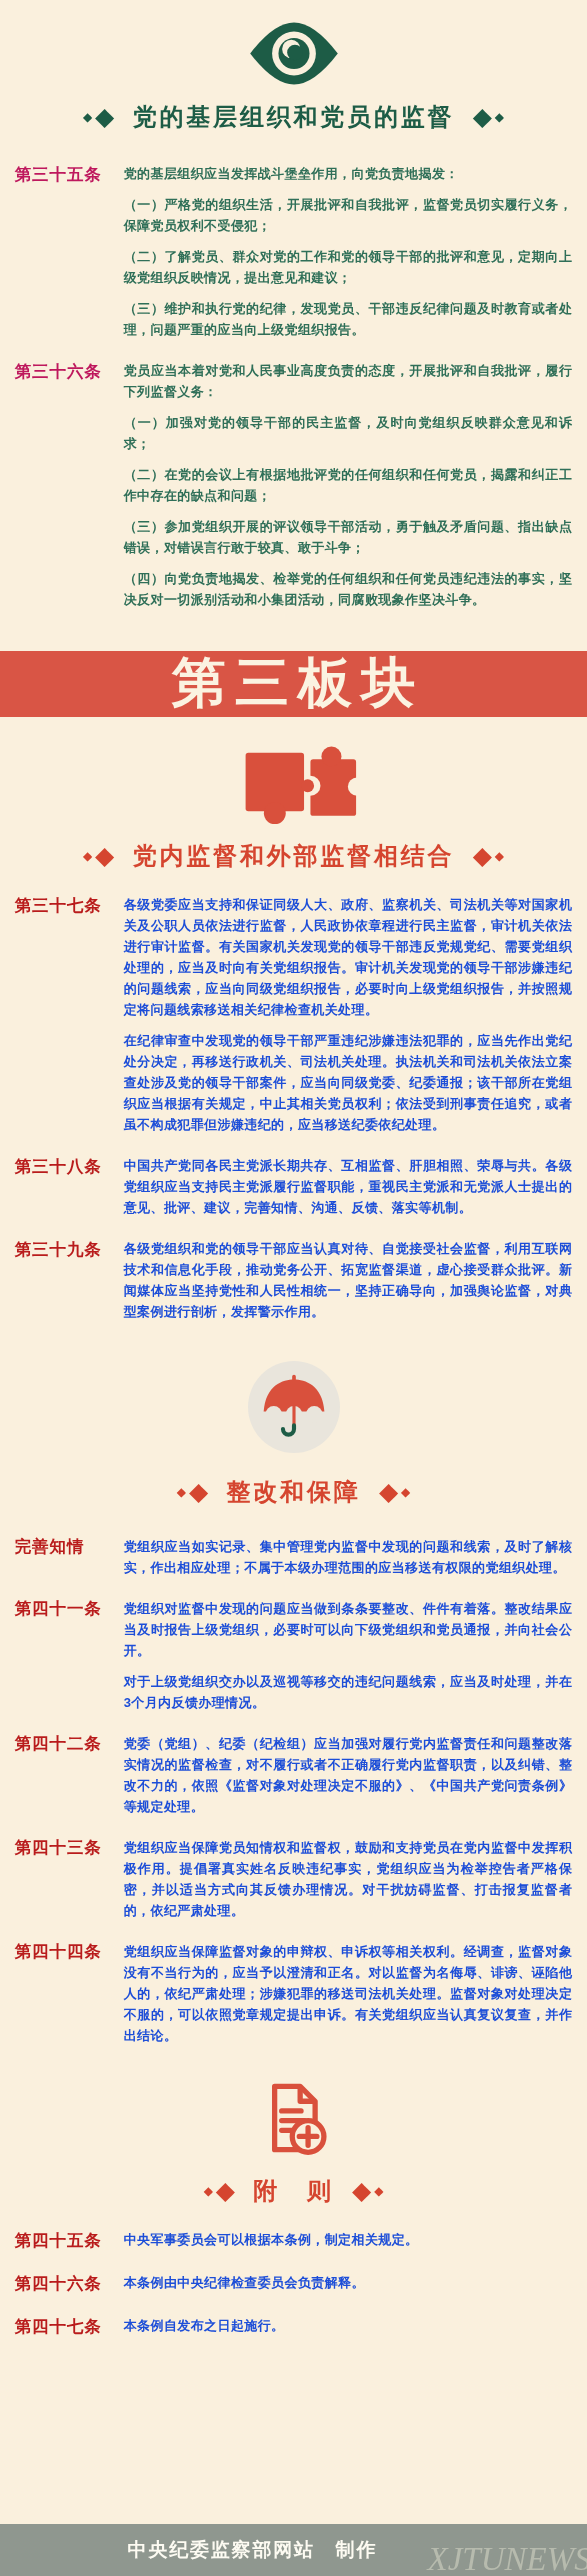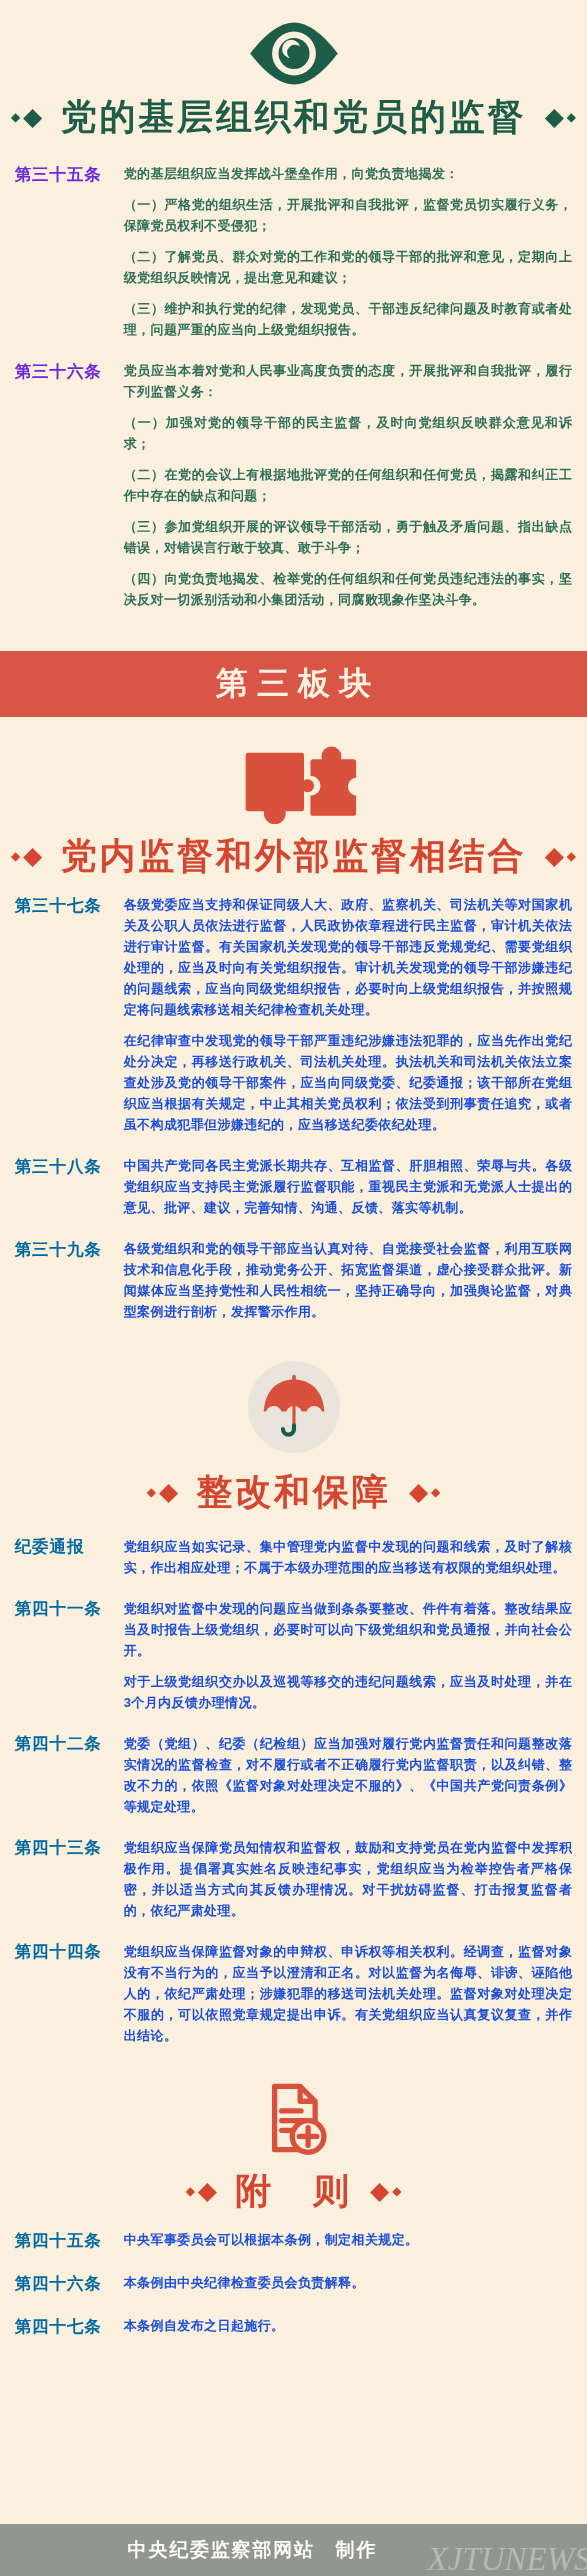--- a/index.html
+++ b/index.html
@@ -8,40 +8,40 @@
 
   
   .icon-center{display:block;margin:0 auto;}
   .eye-wrap{padding-top:16.5px;}
 
   
   .title-row{display:flex;align-items:center;justify-content:center;gap:18.4px;margin-top:7.3px;}
   .deco{display:flex;align-items:center;gap:2.8px;line-height:1;}
   .deco .d-sm{font-size:12px;}
   .deco .d-lg{font-size:25px;}
-  .sec-title{font-size:36px;font-weight:bold;letter-spacing:2.8px;line-height:40px;white-space:nowrap;}
+  .sec-title{font-size:24px;font-weight:bold;letter-spacing:2.8px;line-height:40px;white-space:nowrap;}
   .green-t{color:#1D5C46;}
   .red-t{color:#D5452F;}
 
   
   .articles{margin-top:26px;}
   .article{display:flex;padding:0 14.7px;}
   .article + .article{margin-top:20px;}
   .article .label{flex:none;width:97px;margin-right:12px;font-size:16.5px;font-weight:bold;letter-spacing:0.9px;padding-top:0.9px;white-space:nowrap;}
   .article .body{flex:1;font-size:13px;font-weight:bold;line-height:21px;letter-spacing:0.4px;text-align:justify;}
   .article .body p{margin:0;}
   .article .body p + p{margin-top:10px;}
-  .g .label{color:#6d28d9;}
+  .g .label{color:#be185d;}
   .g .body{color:#2F6F58;}
-  .r .label{color:#0369a1;font-family:Liberation Mono, monospace;}
+  .r .label{color:#b91c1c;font-family:Liberation Mono, monospace;}
   .r .body{color:#1d4ed8;}
 
   
   .banner{margin-top:41px;height:66px;background:#D95545;display:flex;align-items:center;justify-content:center;}
-  .banner-text{color:#FBF3E1;font-size:32px;font-weight:bold;letter-spacing:9.2px;text-indent:9.2px;}
+  .banner-text{color:#FBF3E1;font-size:54px;font-weight:bold;letter-spacing:9.2px;text-indent:9.2px;}
 
   .puzzle-wrap{margin-top:24px;}
   .umbrella-wrap{margin-top:39px;}
   .doc-wrap{margin-top:35px;}
   .t2{margin-top:11px;}
   .t3{margin-top:18.4px;}
   .t4{margin-top:9.2px;}
   .a2{margin-top:18.4px;}
   .a3{margin-top:24px;}
   .a4{margin-top:18.4px;}
@@ -170,21 +170,21 @@
       </span>
     <span class="sec-title red-t">整改和保障</span>
     <span class="deco red-t">
         <span class="d-lg">◆</span>
         <span class="d-sm">◆</span>
       </span>
   </div>
 
   <div class="articles a3">
     <div class="article r">
-      <div class="label">纪委通报</div>
+      <div class="label">完善知情</div>
       <div class="body">
         <p>党组织应当如实记录、集中管理党内监督中发现的问题和线索，及时了解核实，作出相应处理；不属于本级办理范围的应当移送有权限的党组织处理。</p>
       </div>
     </div>
     <div class="article r">
       <div class="label">第四十一条</div>
       <div class="body">
         <p>党组织对监督中发现的问题应当做到条条要整改、件件有着落。整改结果应当及时报告上级党组织，必要时可以向下级党组织和党员通报，并向社会公开。</p>
         <p>对于上级党组织交办以及巡视等移交的违纪问题线索，应当及时处理，并在3个月内反馈办理情况。</p>
       </div>

